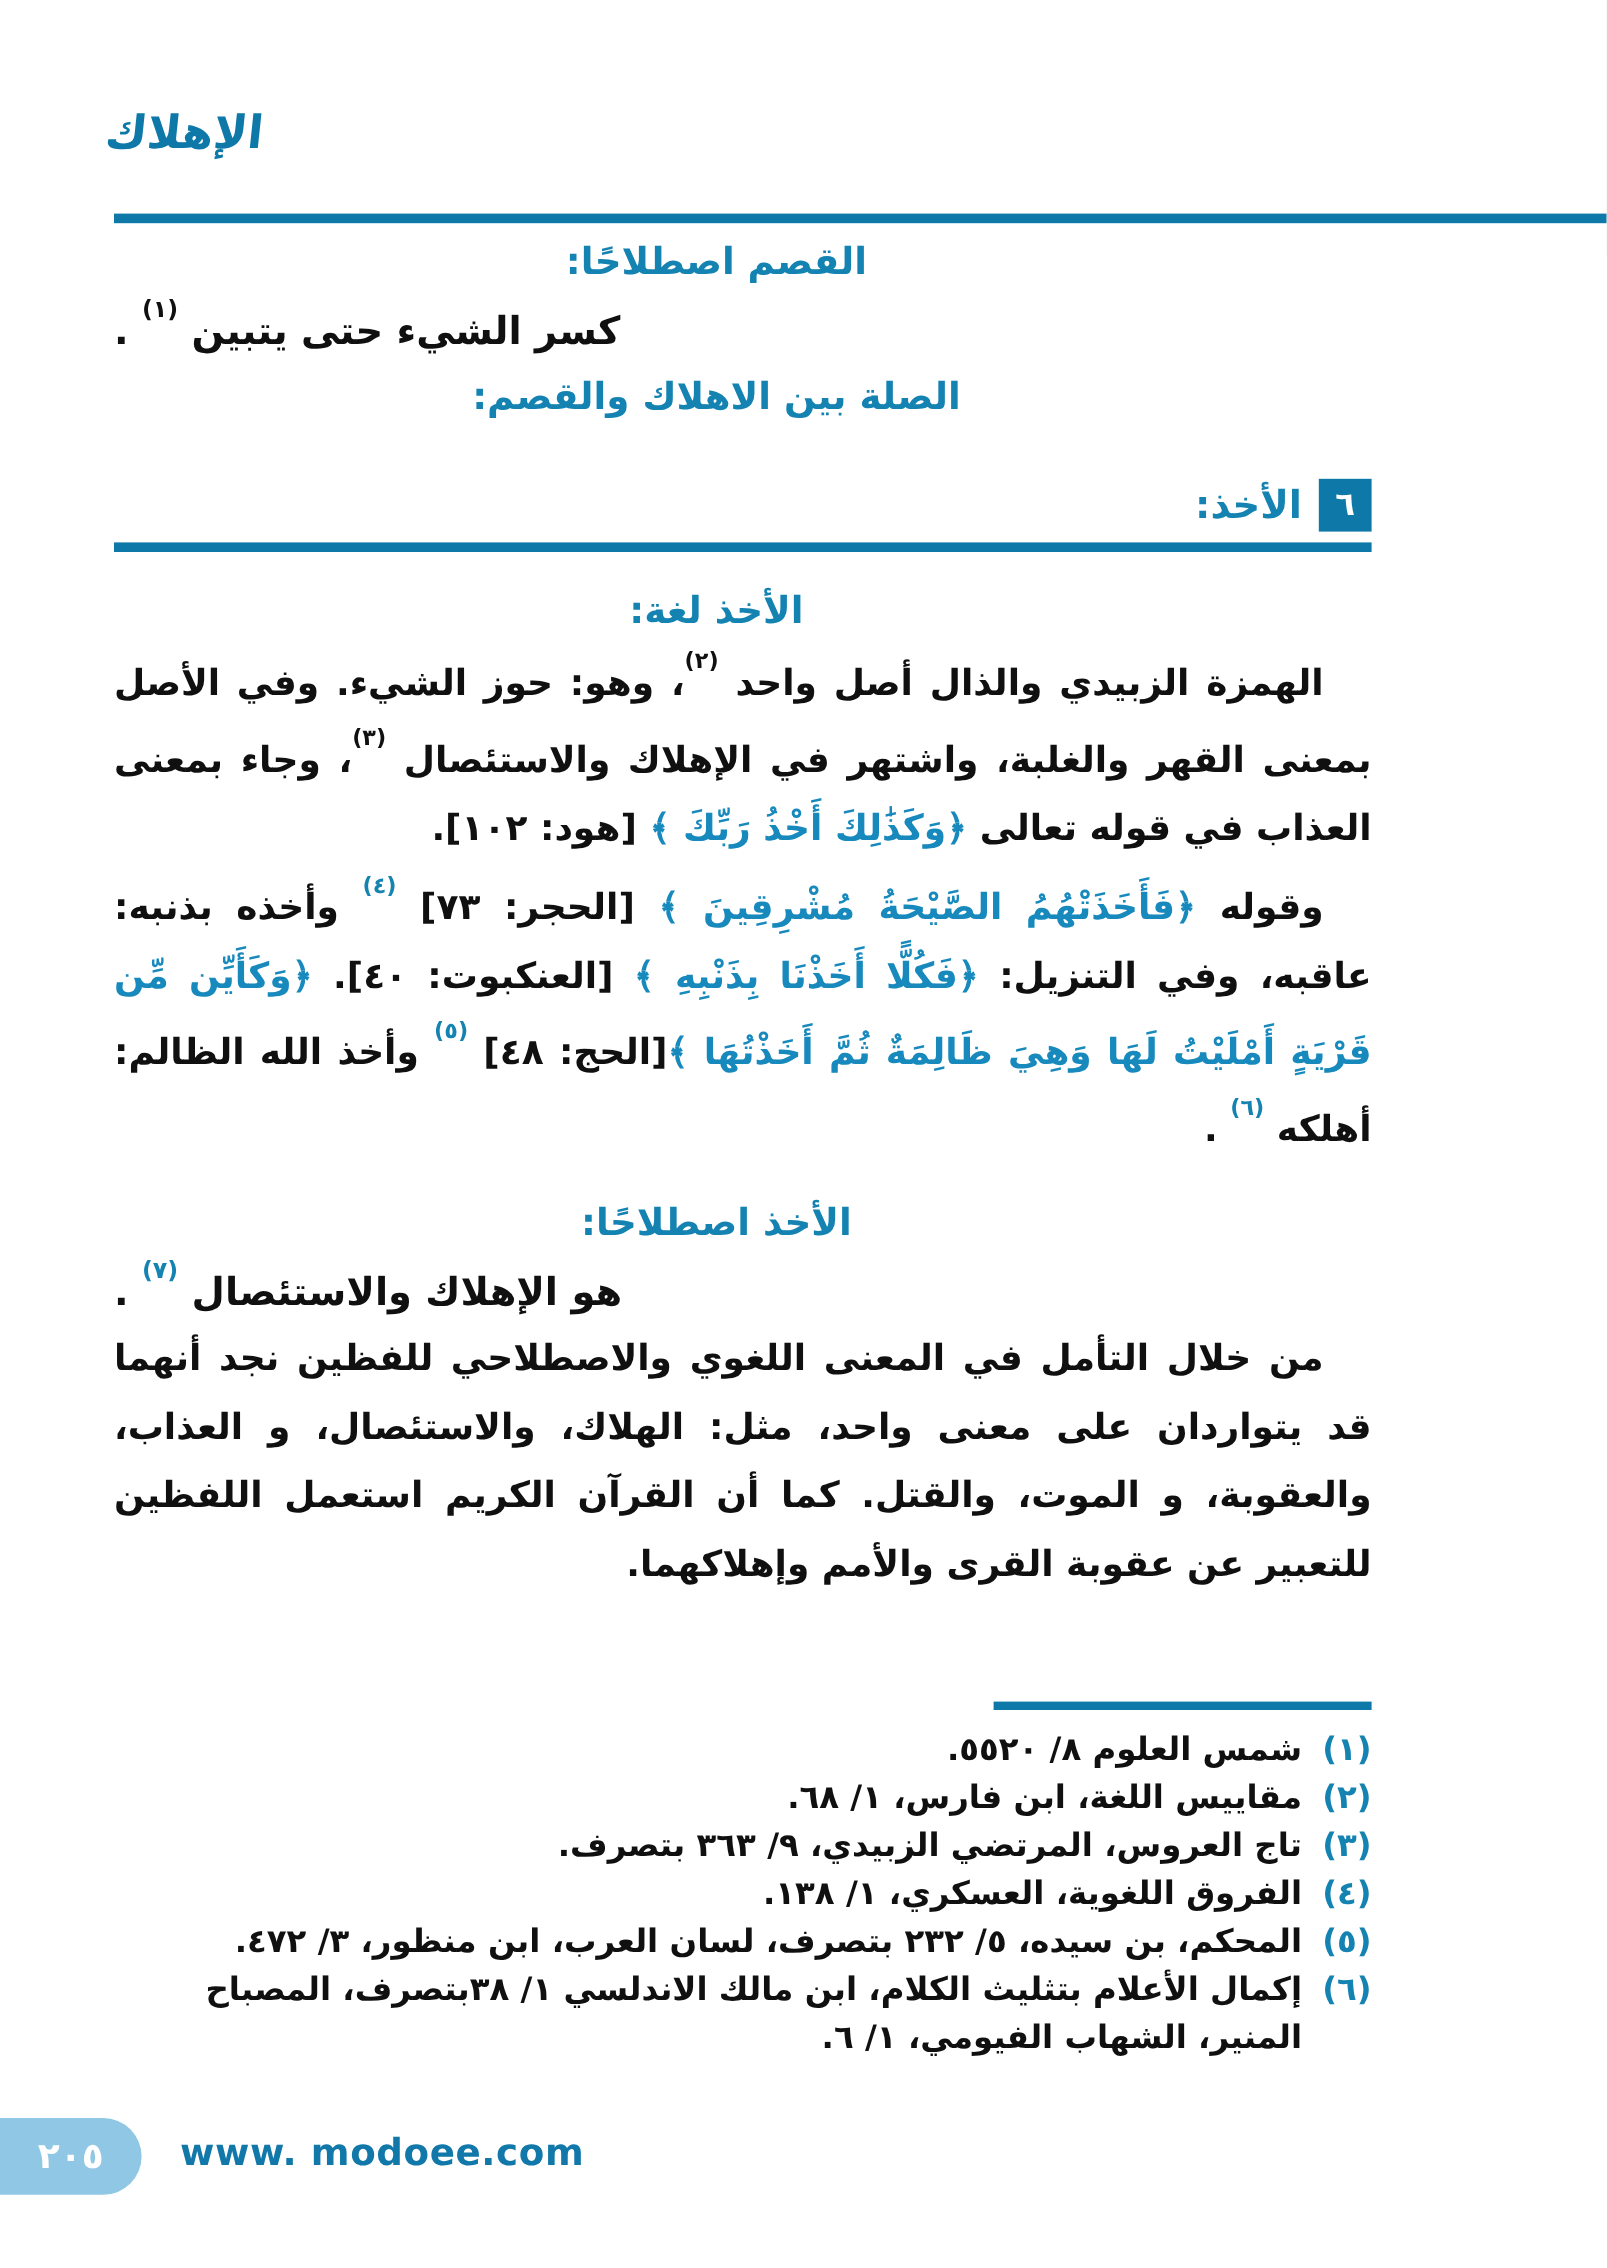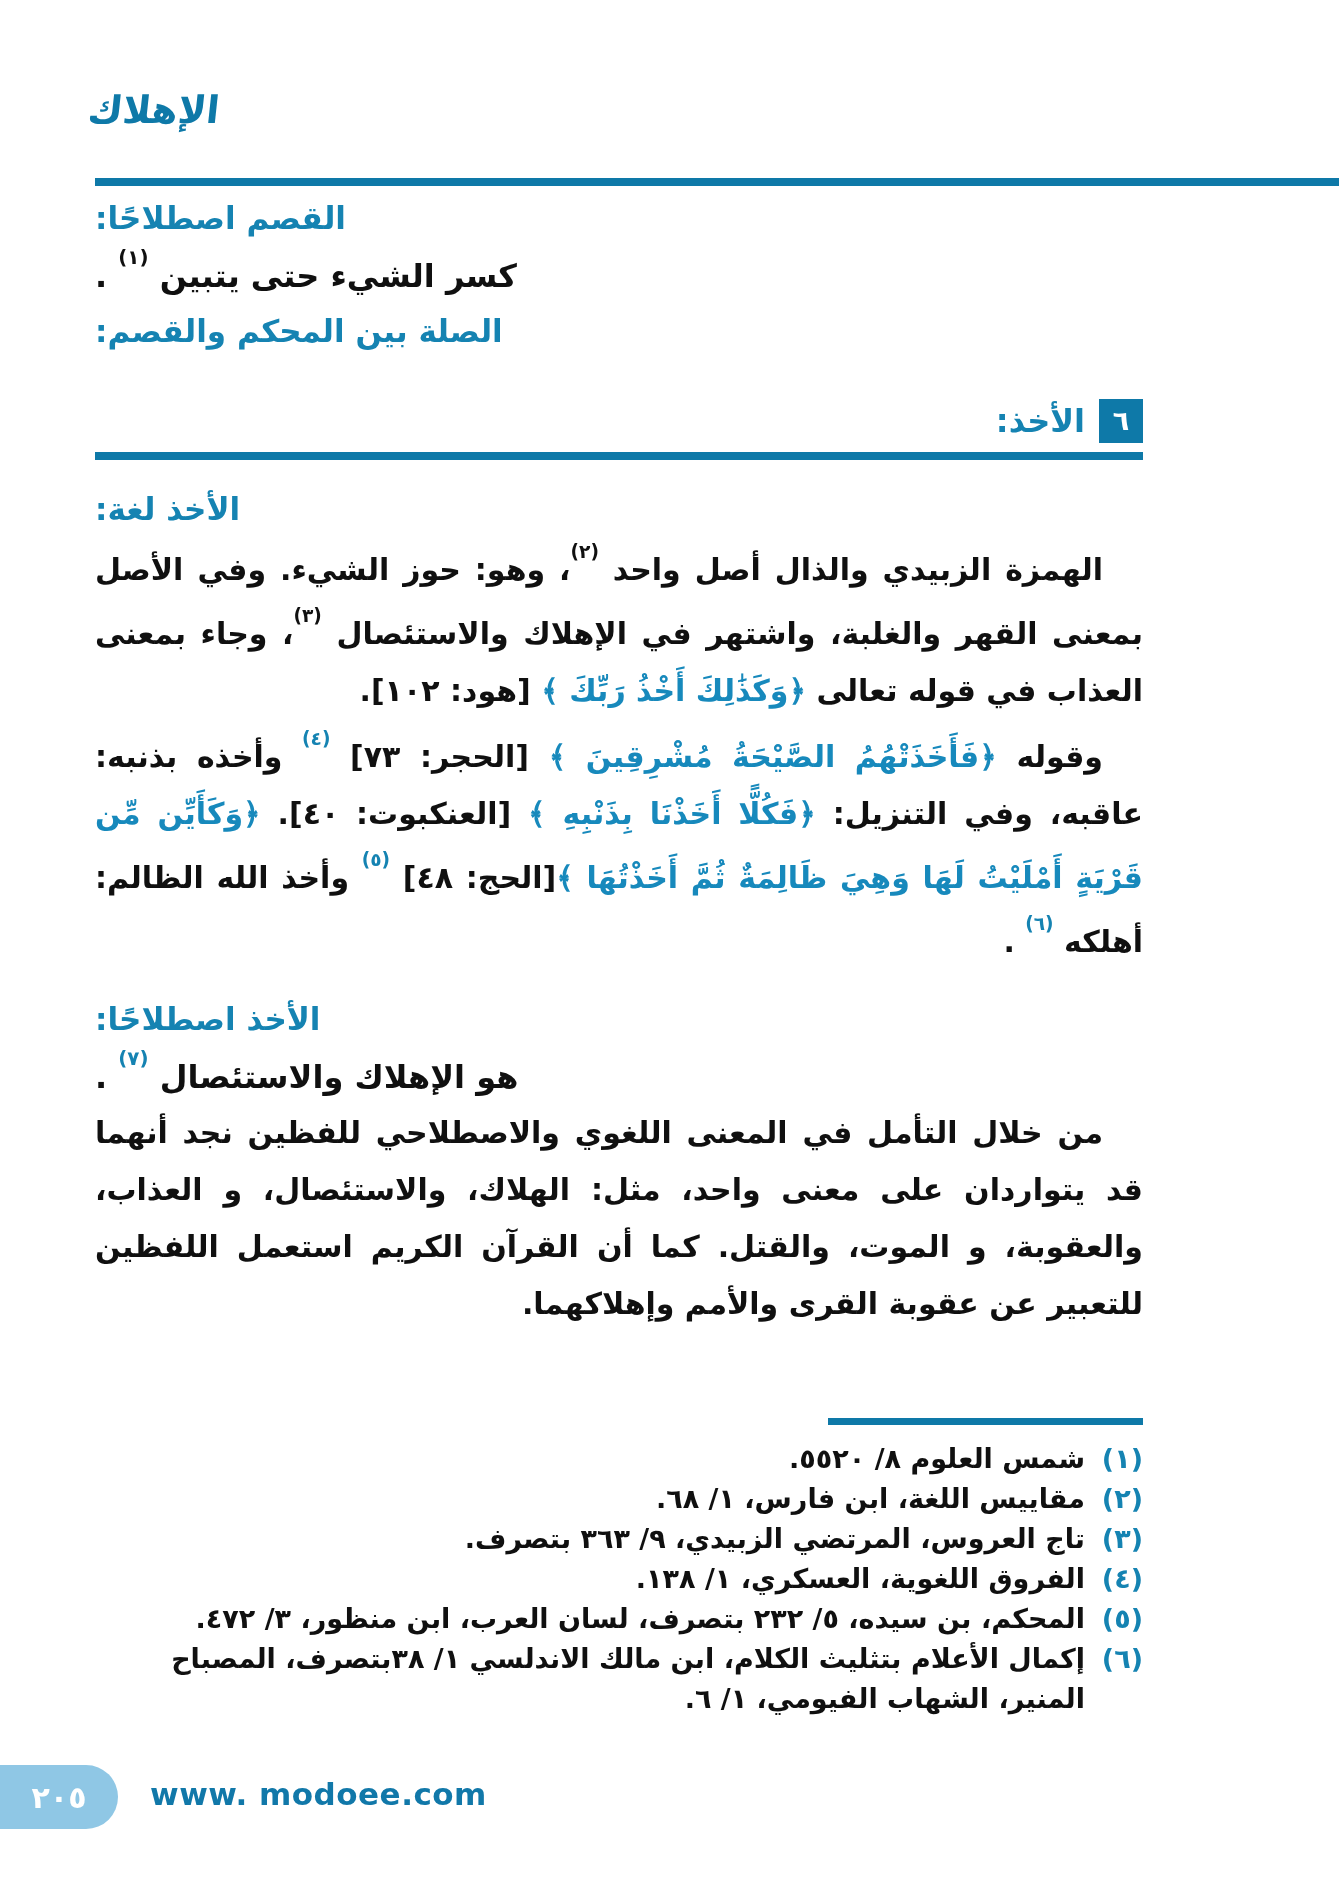--- a/index.html
+++ b/index.html
@@ -23,21 +23,21 @@
     background:#0E79A8;
   }
   
   .content{
     position:absolute;top:195px;right:196px;width:1048px;
     direction:rtl;
     color:#101010;
   }
   .teal-heading{
     color:#1583B2;font-size:31px;font-weight:bold;
-    line-height:46px;text-align:left;padding-right:44px;
+    line-height:46px;text-align:center;padding-right:44px;
   }
   .def-line{
     font-size:32px;font-weight:bold;line-height:52px;
     text-align:left;padding-right:48px;margin-top:2px;
   }
   .body-para{
     font-size:30px;font-weight:bold;line-height:57px;
     text-align:justify;text-align-last:right;text-indent:40px;
     margin-top:2px;
   }
@@ -97,21 +97,21 @@
 
   <div class="header-title">الإهلاك</div>
   <div class="header-rule"></div>
 
   <div class="content">
 
     <div class="teal-heading">القصم اصطلاحًا:</div>
 
     <div class="def-line"><span>كسر الشيء حتى يتبين </span><sup class="fn-ref black">(١)</sup><span> .</span></div>
 
-    <div class="teal-heading mt6">الصلة بين المحكم والقصم:</div>
+    <div class="teal-heading mt6">الصلة بين الاهلاك والقصم:</div>
 
 
     <div class="section-banner">
       <span class="num-box">٦</span>
       <span class="banner-label">الأخذ:</span>
     </div>
     <div class="section-rule"></div>
 
     <div class="teal-heading mt26">الأخذ لغة:</div>
 

